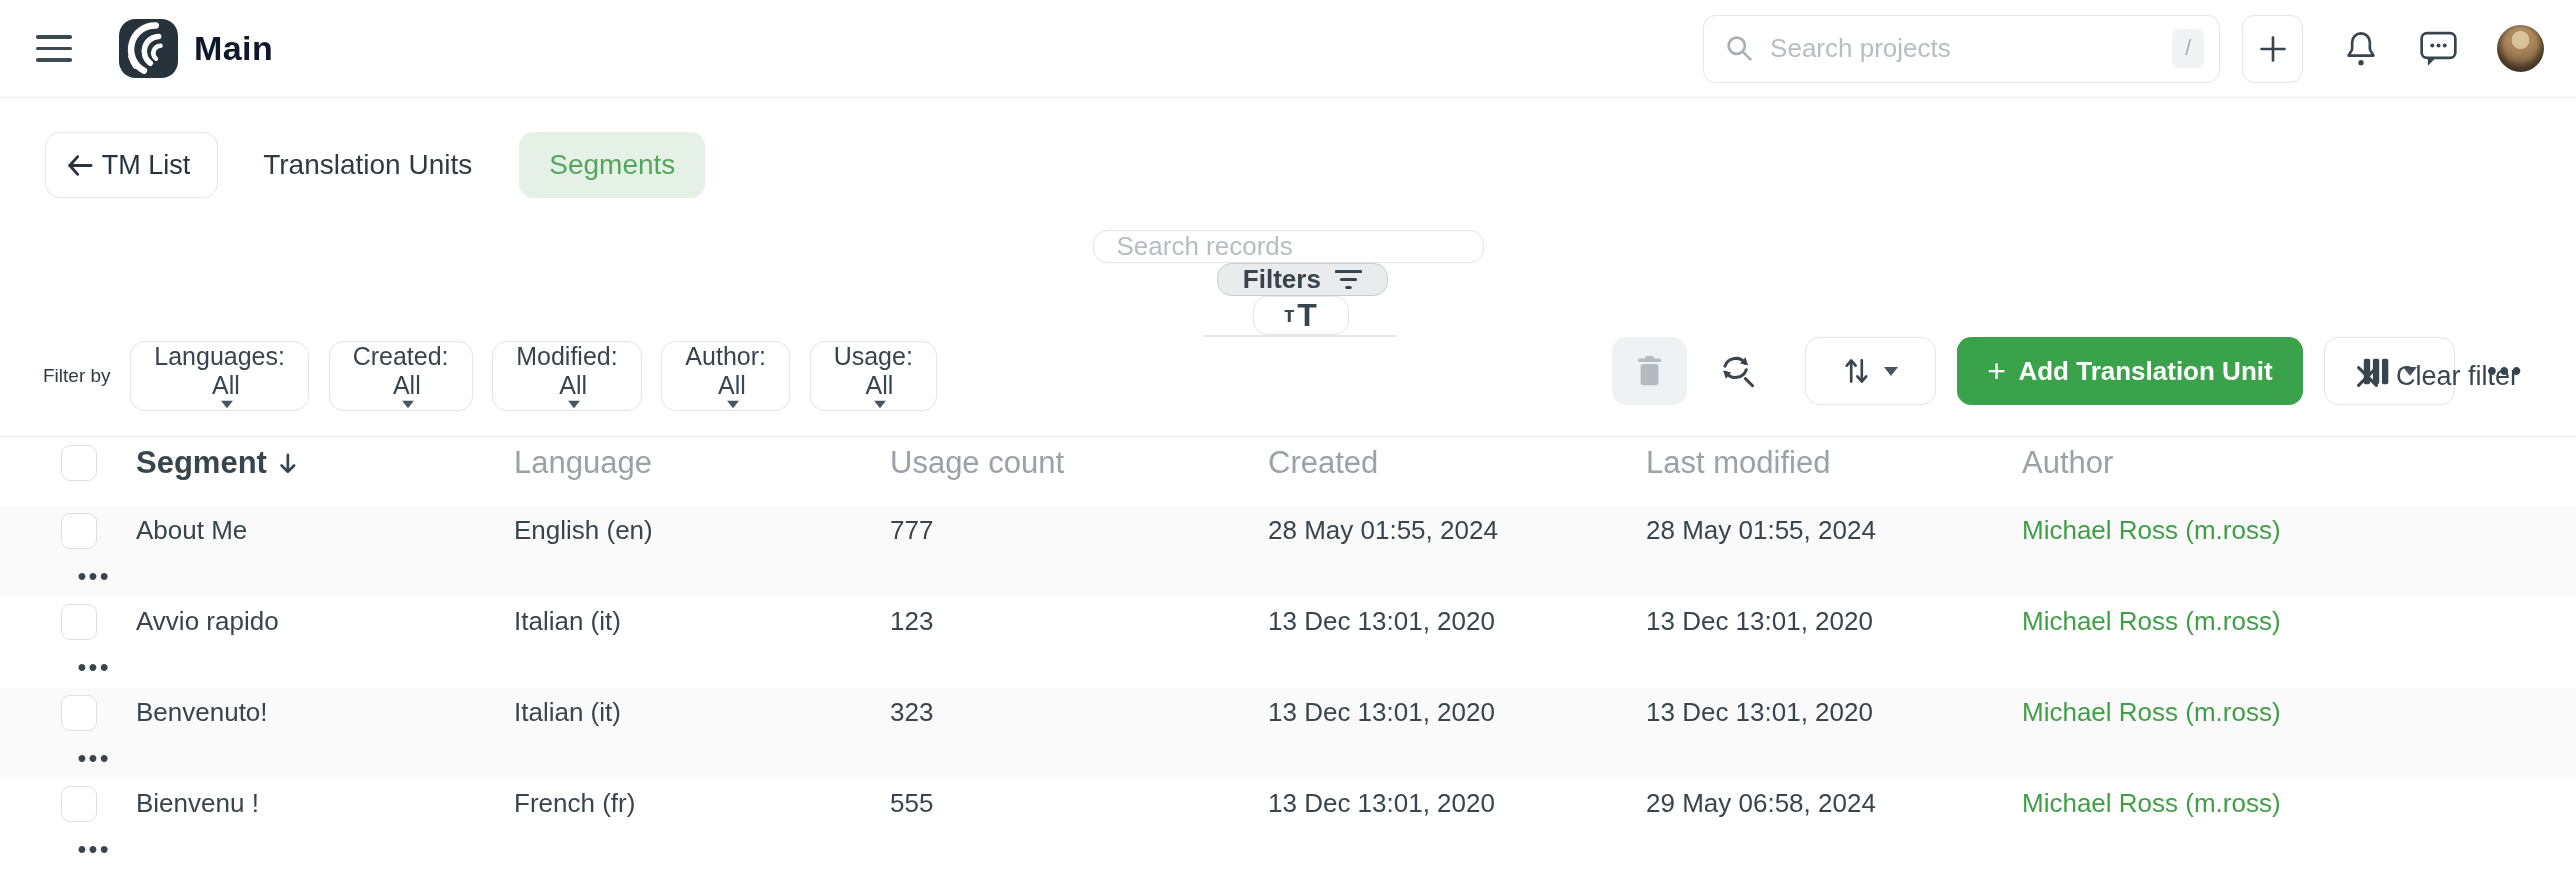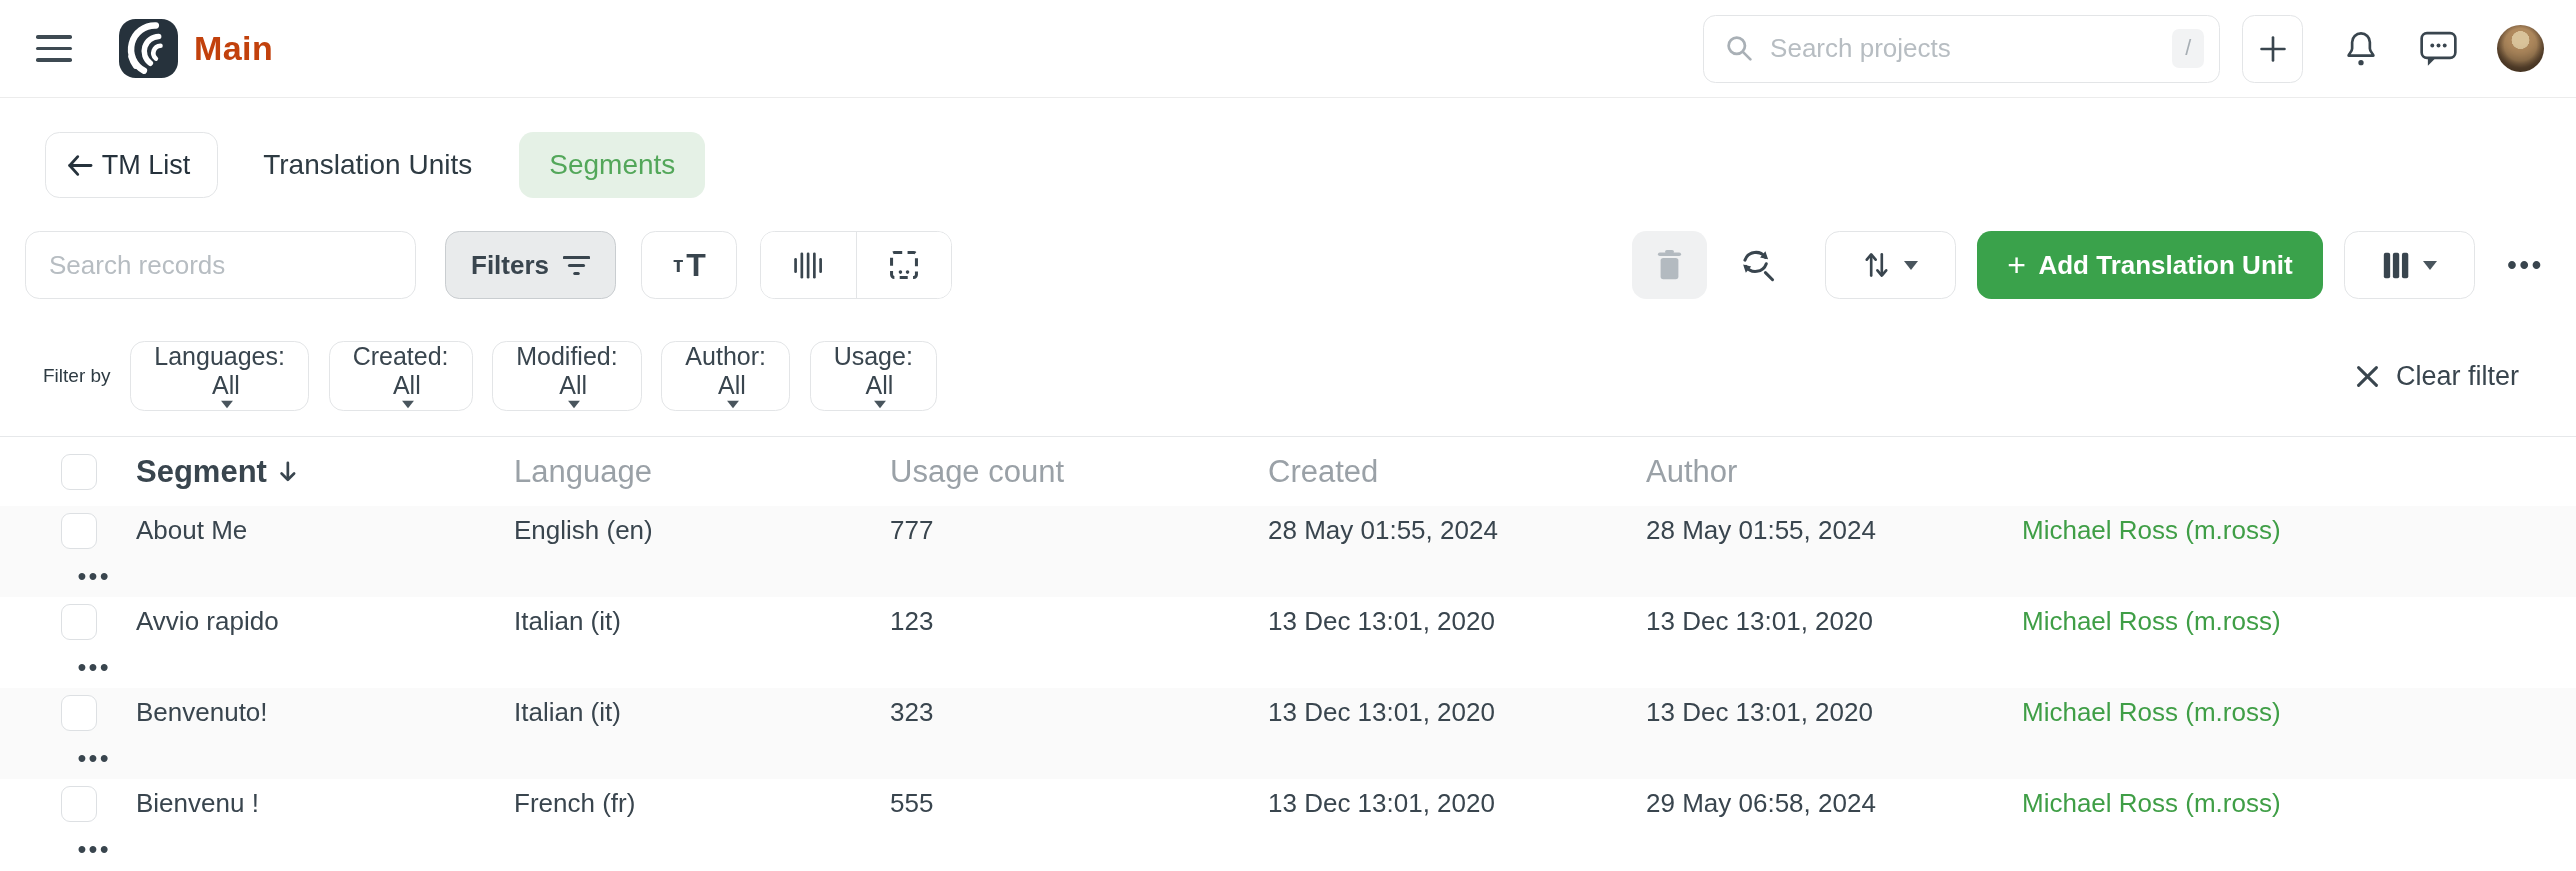--- a/index.html
+++ b/index.html
@@ -5,21 +5,21 @@
   * { margin:0; padding:0; box-sizing:border-box; }
   html,body { width:2576px; height:871px; overflow:hidden; background:#fff;
     font-family:"Liberation Sans", sans-serif; color:#2e3b43; }
 
   
   .topbar { height:98px; display:flex; align-items:center; padding:0 32px 0 36px;
     border-bottom:1.8px solid #ececec; background:#fff; }
   .burger { width:36px; height:27px; display:flex; flex-direction:column; justify-content:space-between; cursor:pointer; }
   .burger span { display:block; height:3.6px; border-radius:1.8px; background:#3e4a52; }
   .logo { width:59px; height:59px; margin-left:47px; flex:0 0 auto; }
-  .app-title { margin-left:16px; font-size:34px; font-weight:700; color:#c2410c; letter-spacing:0.4px; }
+  .app-title { margin-left:16px; font-size:34px; font-weight:700; color:#0f172a; letter-spacing:0.4px; }
 
   .top-right { margin-left:auto; display:flex; align-items:center; }
   .search-projects { width:517px; height:68px; border:1.8px solid #e3e5e7; border-radius:12.5px;
     display:flex; align-items:center; padding:0 14.3px 0 21.5px; background:#fff; }
   .search-projects svg { flex:0 0 auto; }
   .search-projects input { flex:1; border:none; outline:none; font-family:inherit;
     font-size:26px; color:#2e3b43; margin-left:16px; min-width:0; background:transparent; }
   .search-projects input::placeholder { color:#b7bdc2; }
   .slash-badge { width:32px; height:39px; background:#f2f3f4; border-radius:7.2px; color:#a7aeb4;
     font-size:21.5px; display:flex; align-items:center; justify-content:center; }
@@ -34,21 +34,21 @@
 
   
   .tabs-row { display:flex; align-items:center; margin-top:34px; padding-left:45px; height:66px; }
   .back-btn { height:66px; padding:0 27px 0 19.7px; background:#fff; border:1.8px solid #e3e5e7; border-radius:14.3px;
     display:flex; align-items:center; gap:9px; font-size:27px; color:#26323c; cursor:pointer; }
   .tab-plain { margin-left:45px; font-size:28px; color:#2e3b43; cursor:pointer; }
   .tab-active { margin-left:47px; height:66px; padding:0 30px; border-radius:14.3px; background:#e5f1e6;
     color:#53a75a; font-size:28px; display:flex; align-items:center; cursor:pointer; }
 
   
-  .toolbar { display:flex; align-items:center; margin-top:32px; padding:0 25px; height:70px; }
+  .toolbar { display:flex; align-items:center; margin-top:32px; padding:0 45px; height:70px;flex-direction:column; }
   .search-records { width:391px; height:68px; border:1.8px solid #e3e5e7; border-radius:14.3px;
     display:flex; align-items:center; padding:0 23px; background:#fff; }
   .search-records input { width:100%; border:none; outline:none; background:transparent;
     font-family:inherit; font-size:26px; color:#2e3b43; }
   .search-records input::placeholder { color:#b7bdc2; }
   .btn { height:68px; border-radius:14.3px; border:1.8px solid #e3e5e7; background:#fff;
     display:flex; align-items:center; justify-content:center; cursor:pointer; font-family:inherit; }
   .filters-btn { margin-left:29px; padding:0 25px; gap:14.3px; background:#e9ebec; border-color:#c9cdd0;
     font-size:26px; font-weight:600; color:#39454e; }
   .tt-btn { margin-left:25px; width:96px; }
@@ -311,20 +311,21 @@
     <div class="seg-col">
       <span>Segment</span>
       <svg width="19.7" height="21.5" viewBox="0 0 22 24">
         <line x1="11" y1="2" x2="11" y2="20" stroke="#39454e" stroke-width="3" stroke-linecap="round"></line>
         <polyline points="4,14 11,21 18,14" fill="none" stroke="#39454e" stroke-width="3" stroke-linecap="round" stroke-linejoin="round"></polyline>
       </svg>
     </div>
     <div>Language</div>
     <div>Usage count</div>
     <div>Created</div>
+    <div>Last modified</div>
     <div>Author</div>
     <div></div>
       <div></div>
   </div>
 
   <div class="trow alt">
     <div>
         <div class="checkbox"></div>
       </div>
     <div>About Me</div>

